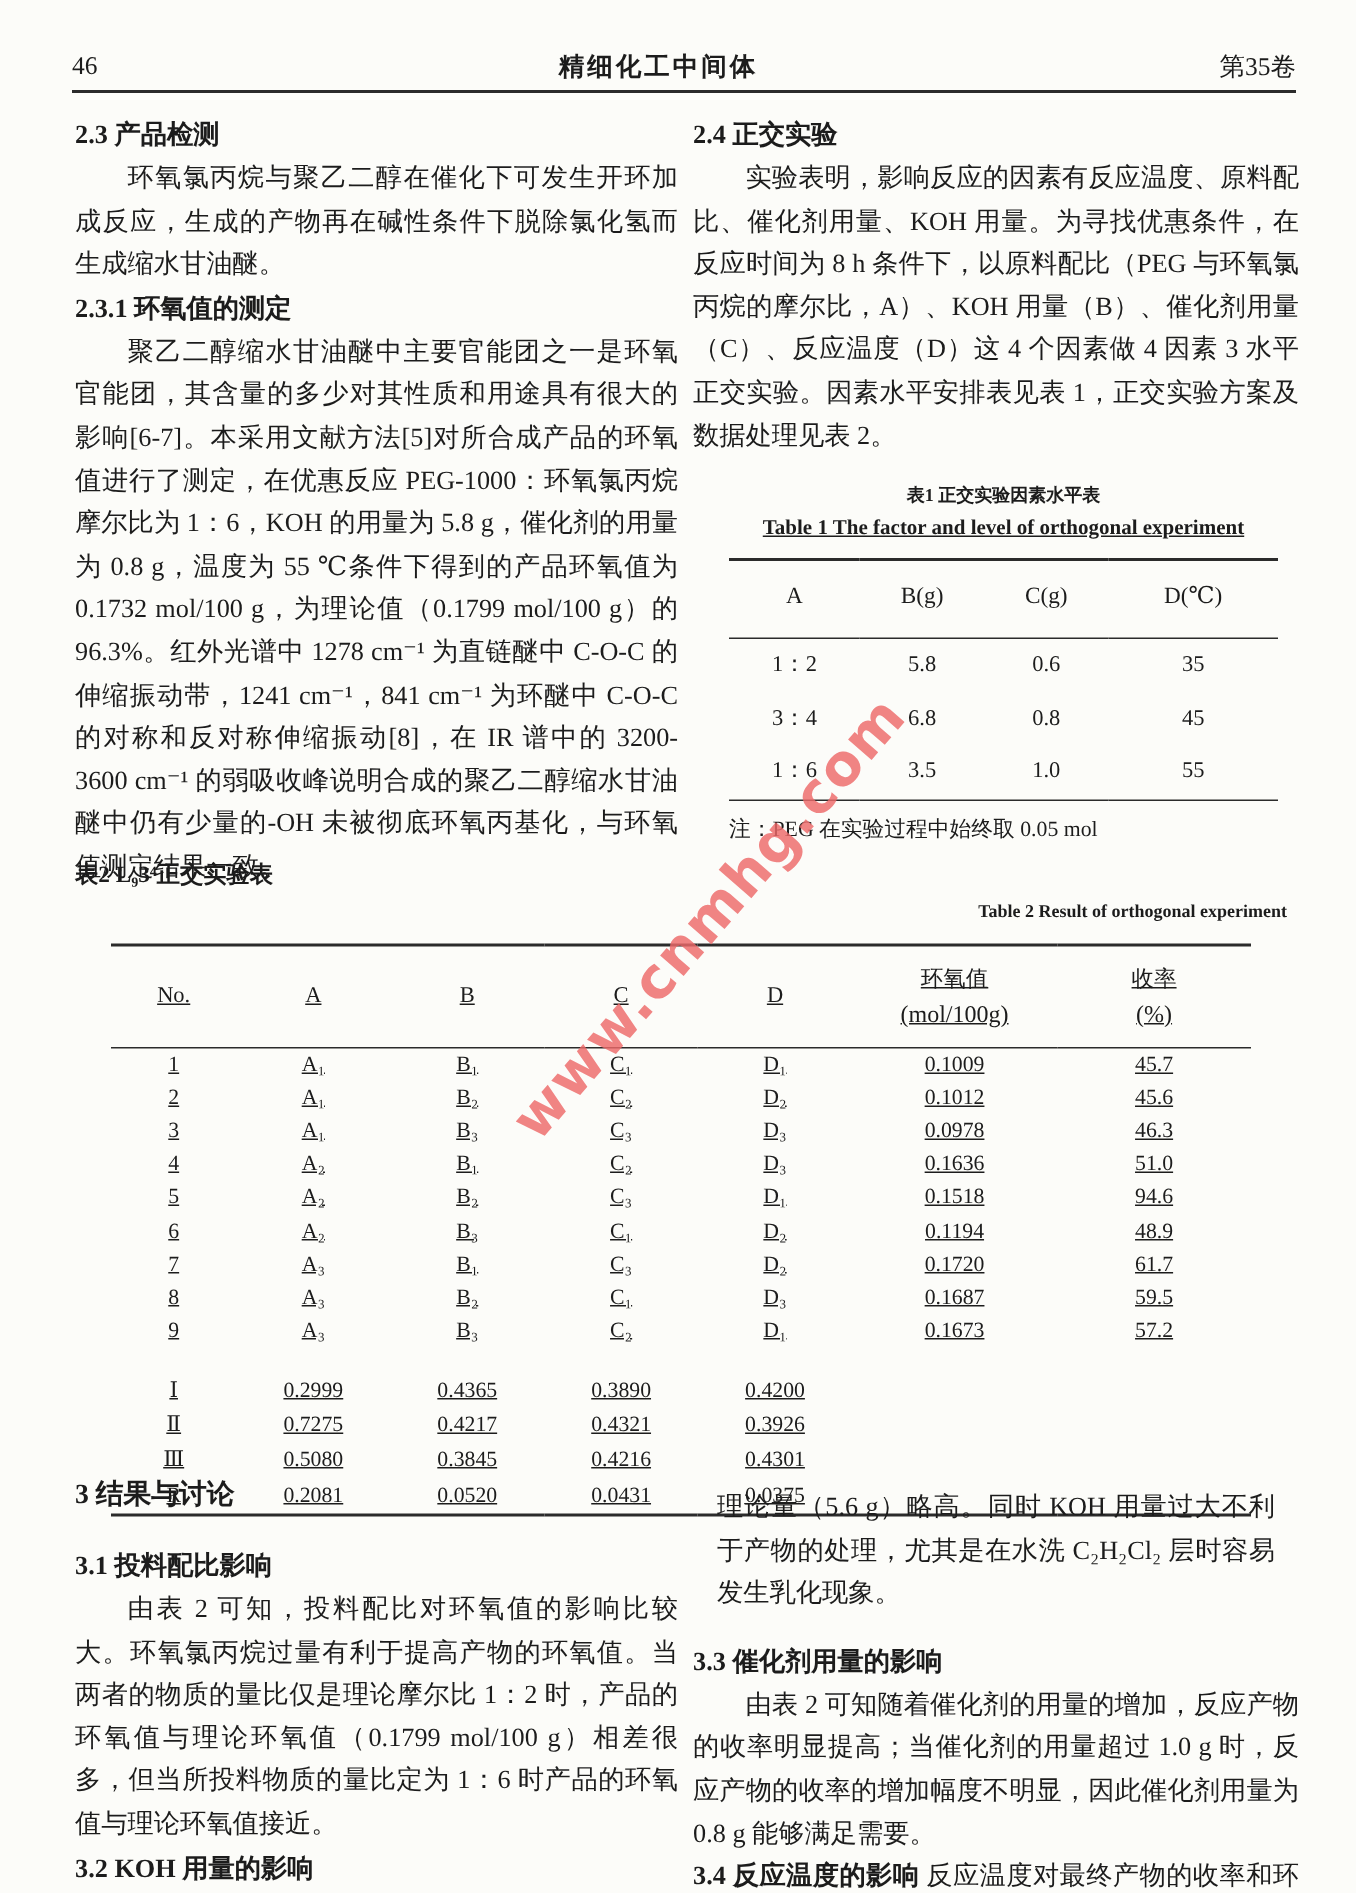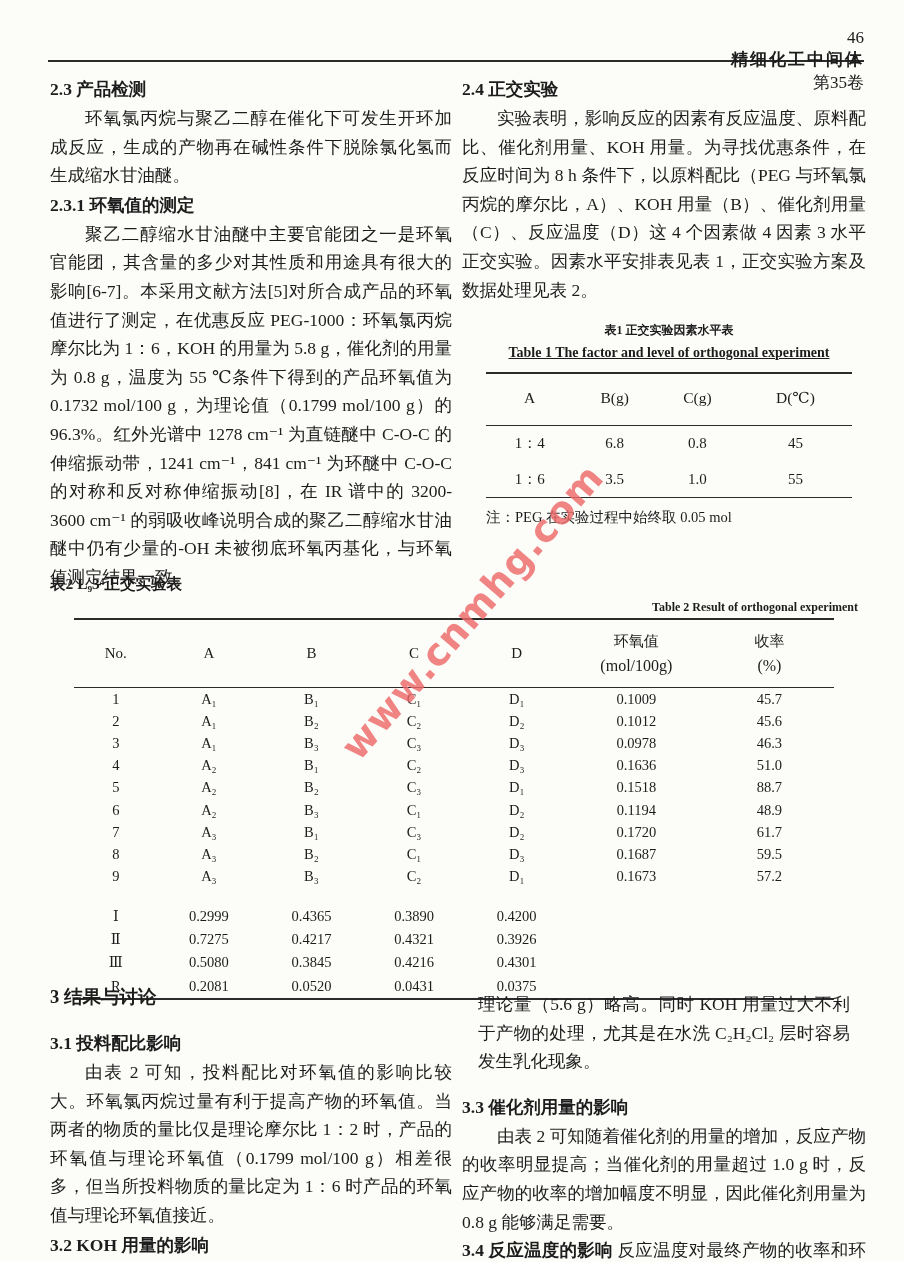--- a/index.html
+++ b/index.html
@@ -5,23 +5,22 @@
   html,body { margin:0; padding:0; background:#e8e8e6; }
   .page {
     position:relative; width:904px; height:1262px; margin:0 auto;
     background:#fcfcf9; color:#1c1c1c; overflow:hidden;
     font-family:"Liberation Serif","DejaVu Serif",serif;
   }
   
   .header {
     position:absolute; left:48px; right:40px; top:28px; height:32px;
     border-bottom:2px solid #2b2b2b;
-    display:flex; justify-content:space-between; align-items:flex-end;
+    display:flex; justify-content:space-between; align-items:center;
     font-size:17px;
-    flex-direction:column;
   }
   .header .mid { letter-spacing:2px; font-weight:bold; }
 
   
   .col { position:absolute; font-size:17.5px; line-height:28.6px; text-align:justify; }
   .col-tl { left:50px;  top:74px;  width:402px; }
   .col-tr { left:462px; top:74px;  width:404px; }
   .col-bl { left:50px;  top:980px; width:402px; height:282px; overflow:hidden; }
   .col-br { left:462px; top:974px; width:404px; height:288px; overflow:hidden; }
 
@@ -42,21 +41,21 @@
   .t1 thead tr { border-top:2px solid #2b2b2b; border-bottom:1.5px solid #2b2b2b; }
   .t1 td { text-align:center; padding:3.5px 0; }
   .t1 tbody tr:last-child { border-bottom:1.5px solid #2b2b2b; }
   .t1 th, .t1 td { text-align:center; }
   .t1-note { font-size:14.5px; margin-top:9px; line-height:20px; }
 
   
   .t2 { position:absolute; left:50px; top:572px; width:808px; }
   .t2-title-zh { text-align:left; font-weight:bold; font-size:15.5px; line-height:24px; }
   .t2-title-en { text-align:right; font-weight:bold; font-size:12px; line-height:22px; }
-  .t2 table { width:760px; margin:0 auto 0 auto; font-size:14.5px; }
+  .t2 table { width:760px; margin:11px auto 0 auto; font-size:14.5px;text-decoration:underline; }
   .t2 thead tr { border-top:2px solid #2b2b2b; border-bottom:1.5px solid #2b2b2b; }
   .t2 th { font-weight:normal; font-size:15px; padding:12px 0; text-align:center; }
   .t2 th .sub { font-size:16px; margin-top:6px; }
   .t2 td { text-align:center; padding:2.6px 0; }
   .t2 tbody.sum tr:first-child td { padding-top:20px; }
   .t2 tbody.sum { border-bottom:2.5px solid #2b2b2b; }
   .t2 tbody.sum td { padding:3.2px 0 3.2px 0; }
   .t2 col.c-no { width:11%; } .t2 col.c-f { width:13.5%; }
   .t2 col.c-ep { width:18%; } .t2 col.c-y { width:17%; }
 
@@ -99,21 +98,27 @@
         <thead>
           <tr>
             <th>A</th>
             <th>B(g)</th>
             <th>C(g)</th>
             <th>D(℃)</th>
           </tr>
         </thead>
         <tbody>
             <tr>
-              <td>1：4</td>
+              <td>1：2</td>
+              <td>5.8</td>
+              <td>0.6</td>
+              <td>35</td>
+            </tr>
+            <tr>
+              <td>3：4</td>
               <td>6.8</td>
               <td>0.8</td>
               <td>45</td>
             </tr>
             <tr>
               <td>1：6</td>
               <td>3.5</td>
               <td>1.0</td>
               <td>55</td>
             </tr>
@@ -190,21 +195,21 @@
             <td>0.1636</td>
             <td>51.0</td>
           </tr>
           <tr>
             <td>5</td>
             <td>A₂</td>
             <td>B₂</td>
             <td>C₃</td>
             <td>D₁</td>
             <td>0.1518</td>
-            <td>88.7</td>
+            <td>94.6</td>
           </tr>
           <tr>
             <td>6</td>
             <td>A₂</td>
             <td>B₃</td>
             <td>C₁</td>
             <td>D₂</td>
             <td>0.1194</td>
             <td>48.9</td>
           </tr>

